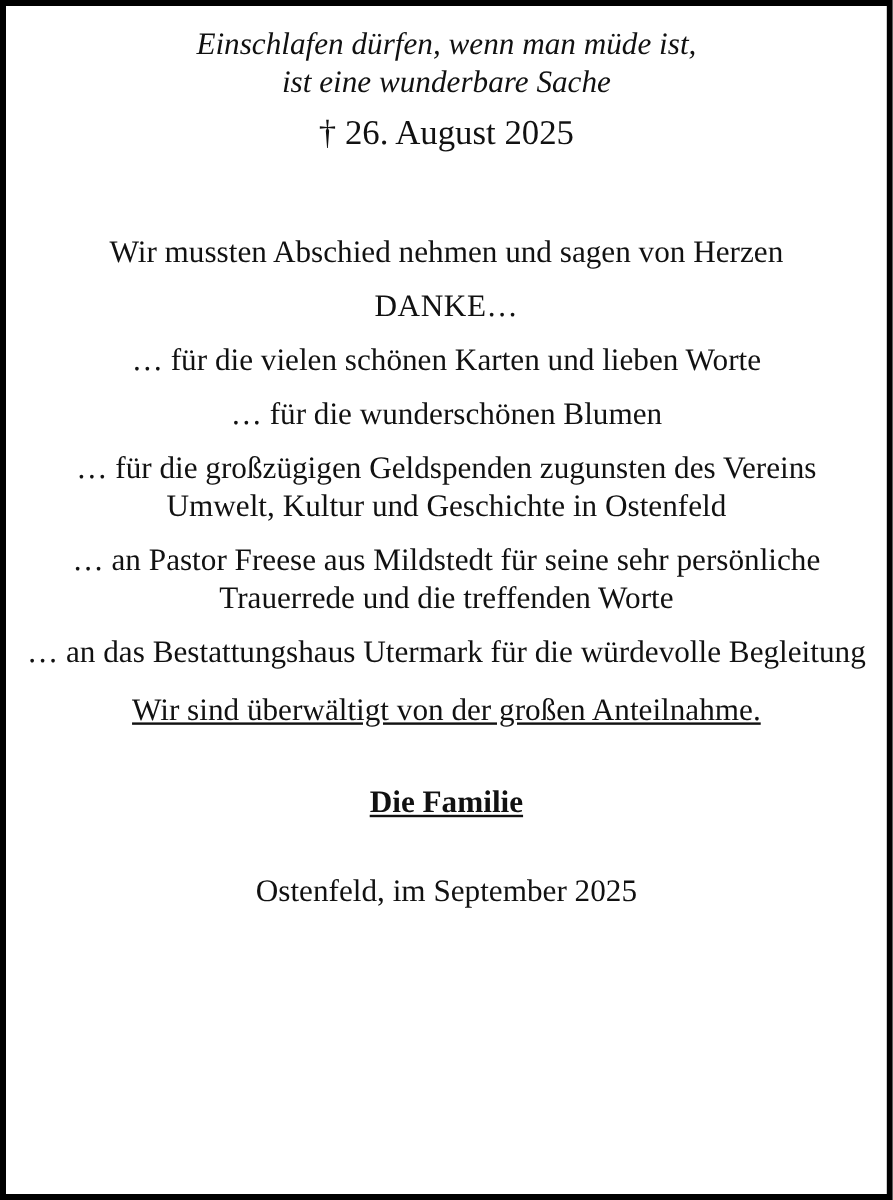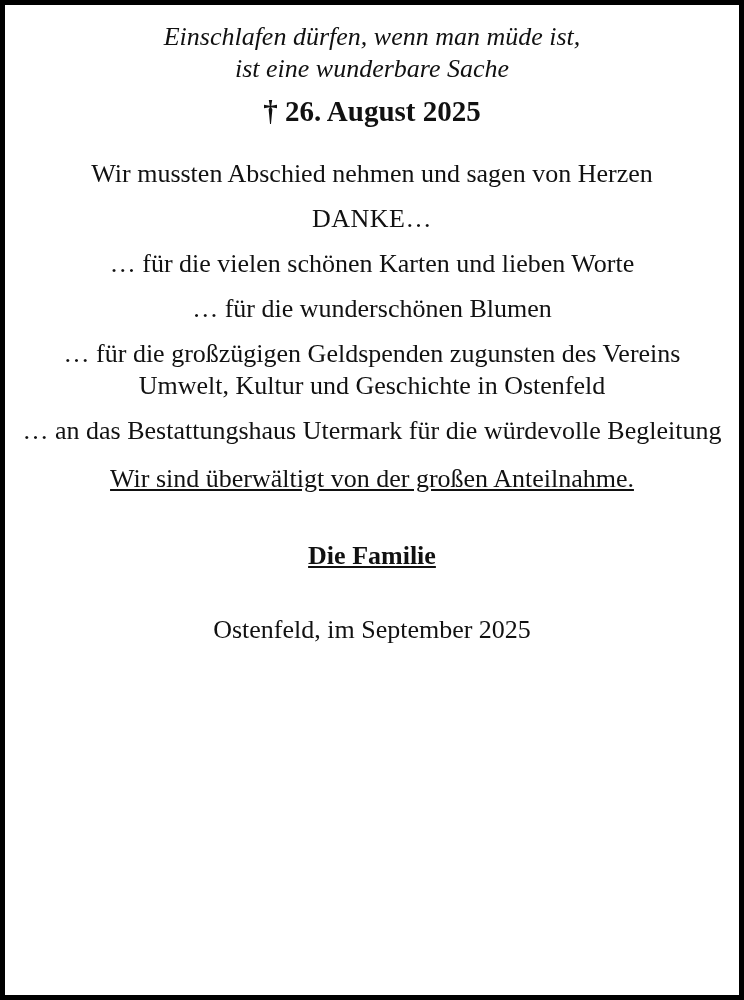--- a/index.html
+++ b/index.html
@@ -28,24 +28,23 @@
   .name {
     font-size: 63px;
     font-weight: normal;
     line-height: 1.1;
     margin: 28px 0 0 0;
     letter-spacing: 1px;
   }
   .death-date {
     font-size: 29px;
     margin-top: 10px;
-    font-weight: bold;
   }
   .body-block {
-    margin-top: 30px;
+    margin-top: 66px;
   }
   .para {
     font-size: 26px;
     line-height: 32px;
     margin: 13px 0;
   }
   .danke {
     letter-spacing: 0.5px;
   }
   .closing {
@@ -83,20 +82,21 @@
     <p class="para danke">DANKE…</p>
 
     <p class="para">… für die vielen schönen Karten und lieben Worte</p>
 
 
     <p class="para">… für die wunderschönen Blumen</p>
 
     <p class="para">… für die großzügigen Geldspenden zugunsten des Vereins Umwelt, Kultur und Geschichte in Ostenfeld</p>
 
 
+    <p class="para">… an Pastor Freese aus Mildstedt für seine sehr persönliche Trauerrede und die treffenden Worte</p>
 
     <p class="para">… an das Bestattungshaus Utermark für die würdevolle Begleitung</p>
 
     <p class="para closing">Wir sind überwältigt von der großen Anteilnahme.</p>
 
     <p class="signature">Die Familie</p>
 
     <p class="place-date">Ostenfeld, im September 2025</p>
 
   </div>

